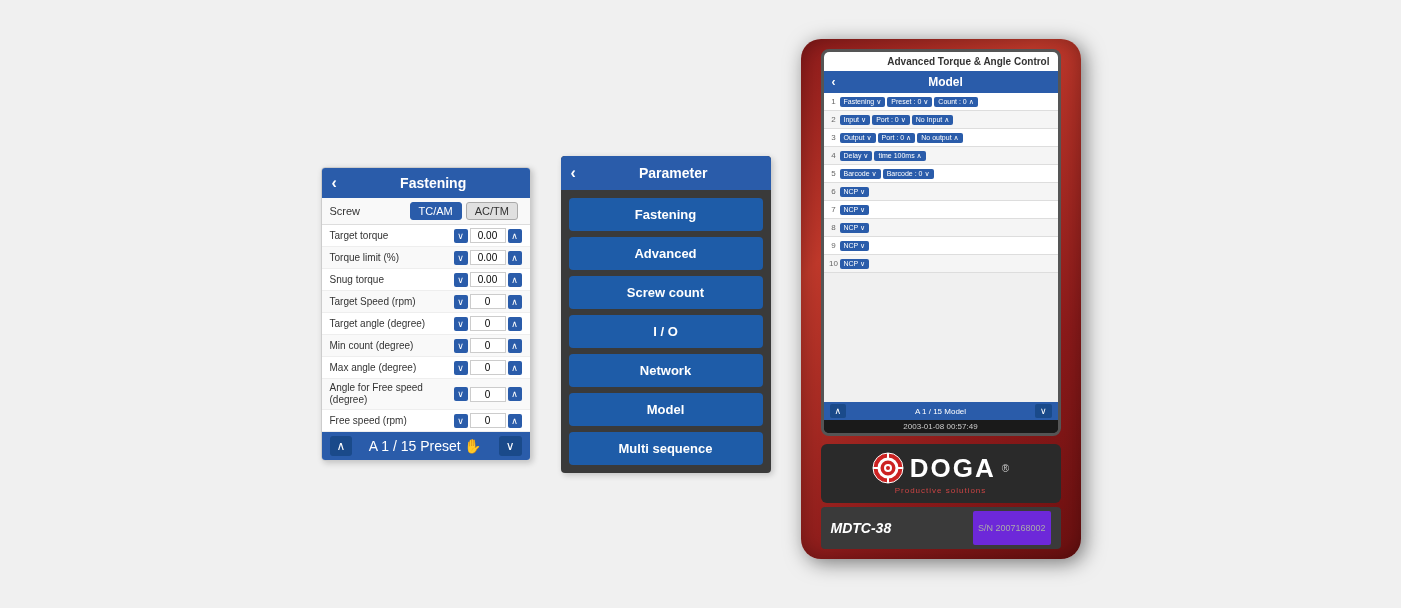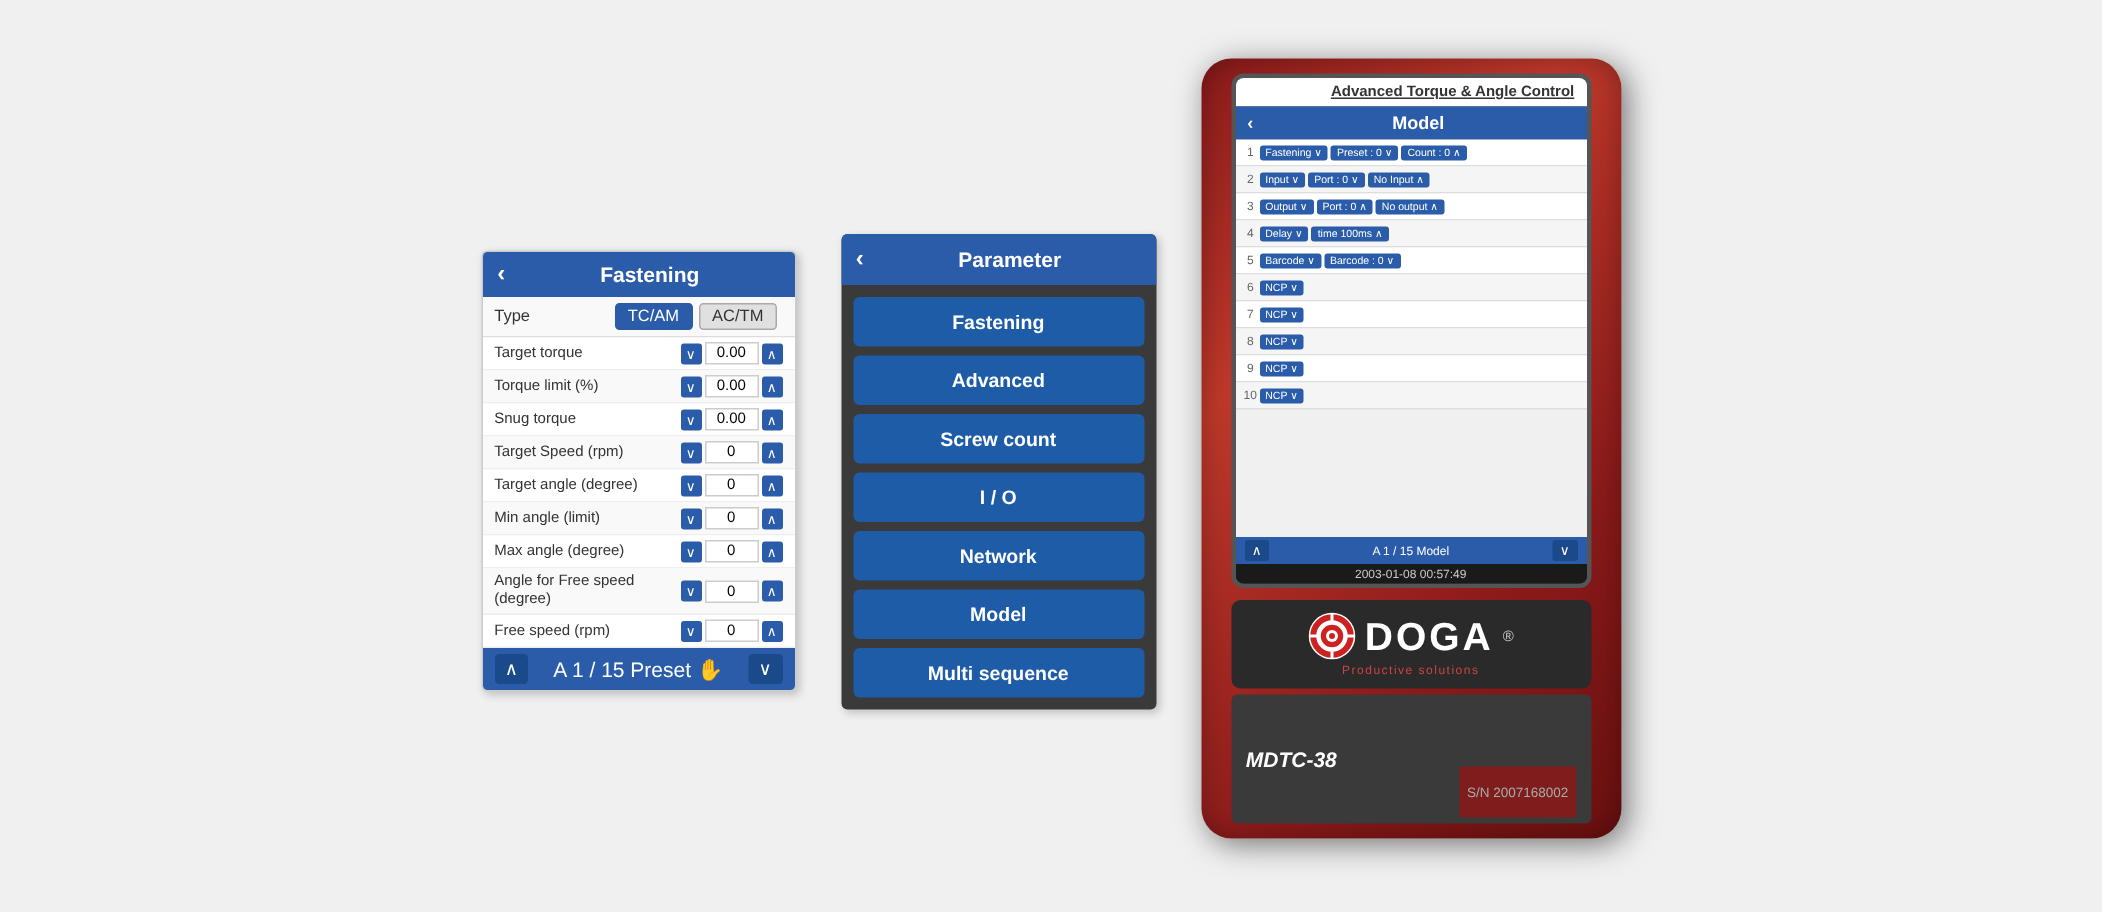--- a/index.html
+++ b/index.html
@@ -215,21 +215,20 @@
       display: flex;
       flex-direction: column;
     }
     .device-title-bar {
       background: #fff;
       padding: 4px 8px;
       font-size: 10px;
       font-weight: bold;
       color: #333;
       text-align: right;
-      text-decoration: underline;
     }
     .device-screen-header {
       background: #2a5caa;
       color: #fff;
       display: flex;
       align-items: center;
       padding: 4px 8px;
       font-size: 12px;
       font-weight: bold;
     }
@@ -352,37 +351,36 @@
     }
     .model-name {
       font-size: 14px;
       font-weight: bold;
       color: #fff;
       font-style: italic;
     }
     .model-serial {
       font-size: 9px;
       color: #aaa;
-      background: #7f1d1d;
+      background: #6d28d9;
       padding: 12px 5px;
       border-radius: 2px;
-      margin-top: 44px;
     }
   </style>
 </head>
 <body>
 
 <div class="fastening-panel">
   <div class="panel-header">
     <span class="back-arrow">‹</span>
     <span class="header-title">Fastening</span>
   </div>
 
   <div class="type-row">
-    <span class="type-label">Type</span>
+    <span class="type-label">Screw</span>
     <div class="type-buttons">
       <button class="type-btn active">TC/AM</button>
       <button class="type-btn">AC/TM</button>
     </div>
   </div>
 
   <div id="param-rows-container">
       <div class="param-row">
     <span class="param-label">Target torque</span>
     <div class="param-control">
@@ -417,21 +415,21 @@
   </div>
       <div class="param-row">
     <span class="param-label">Target angle (degree)</span>
     <div class="param-control">
       <button class="param-btn">∨</button>
       <span class="param-value">0</span>
       <button class="param-btn">∧</button>
     </div>
   </div>
       <div class="param-row">
-    <span class="param-label">Min angle (limit)</span>
+    <span class="param-label">Min count (degree)</span>
     <div class="param-control">
       <button class="param-btn">∨</button>
       <span class="param-value">0</span>
       <button class="param-btn">∧</button>
     </div>
   </div>
       <div class="param-row">
     <span class="param-label">Max angle (degree)</span>
     <div class="param-control">
       <button class="param-btn">∨</button>

